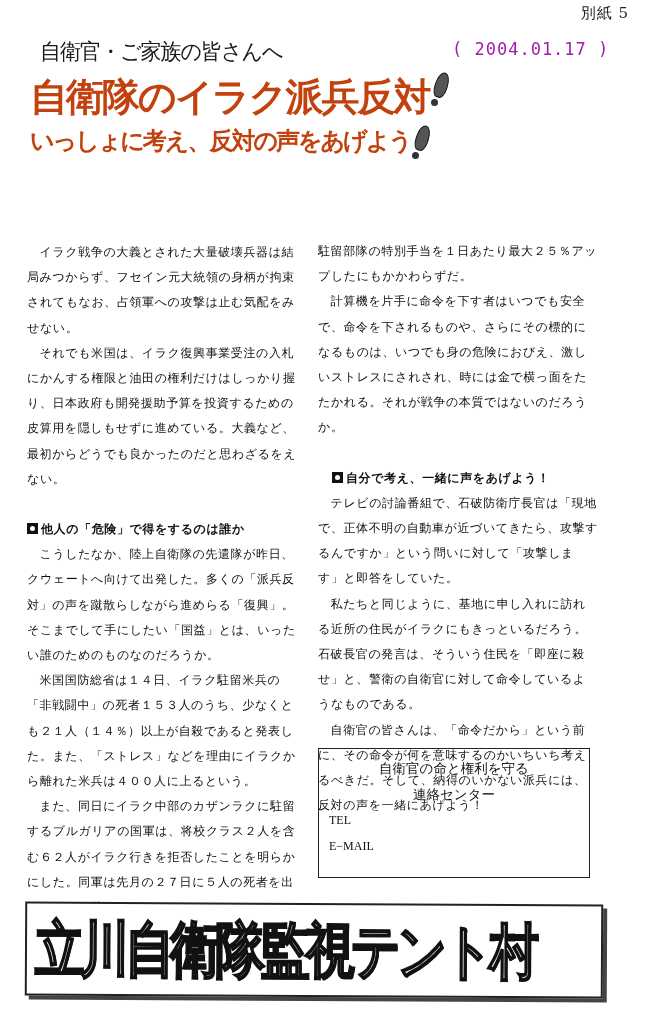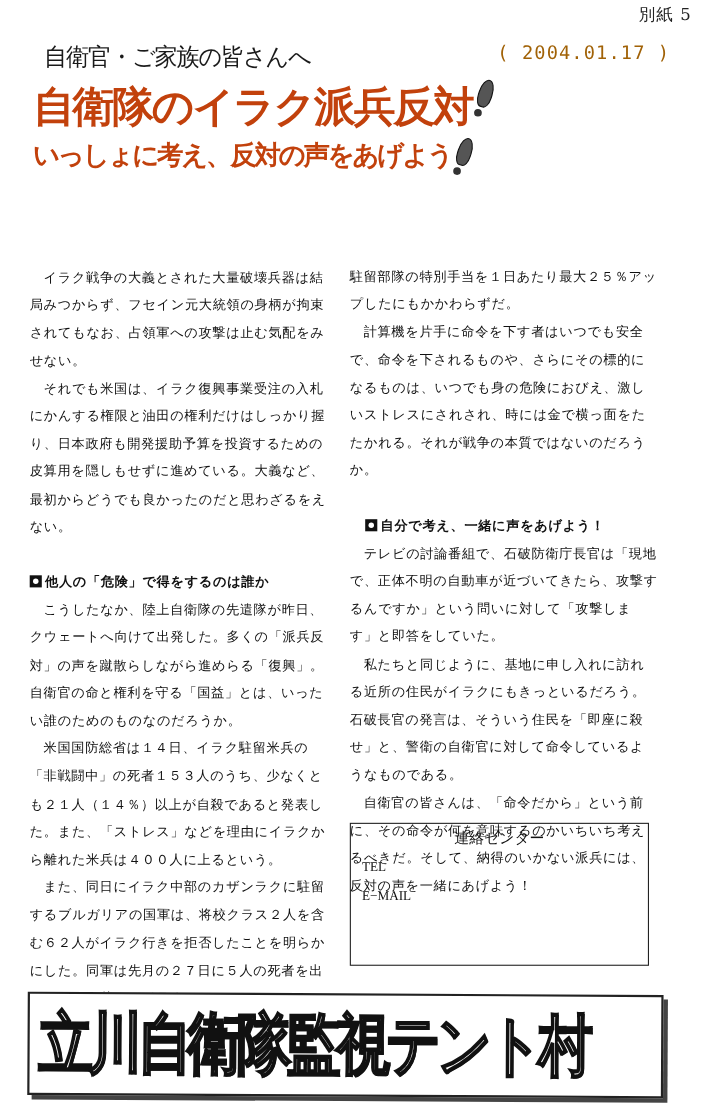--- a/index.html
+++ b/index.html
@@ -11,21 +11,21 @@
   .page-label {
     right:22px; top:4px; font-size:15px; letter-spacing:1px;
     font-family:"DejaVu Serif", serif; color:#222;
   }
   .subtitle {
     left:40px; top:38px; font-size:21px; letter-spacing:-1px;
     font-weight:300; color:#1a1a1a; transform:scaleY(1.05);
   }
   .date {
     left:452px; top:39px; font-size:17px; letter-spacing:1px;
-    font-family:"DejaVu Sans Mono", monospace; color:#a16207;
+    font-family:"DejaVu Sans Mono", monospace; color:#a21caf;
   }
   .title1, .title2 {
     font-size:38px; font-weight:bold; letter-spacing:-2px; color:#c2410c;
     white-space:nowrap;
   }
   .title1 { left:30px; top:72px; }
   .title2 { left:30px; top:125px; font-size:24px; }
   .excl {
     display:inline-block; width:12px; height:34px; position:relative; margin-left:4px;
     vertical-align:top;
@@ -96,36 +96,37 @@
 </div>
 <div class="abs title2">
   <span>いっしょに考え、反対の声をあげよう</span><span class="excl"></span>
 </div>
 
 <div class="abs col left-col">
   <p>イラク戦争の大義とされた大量破壊兵器は結局みつからず、フセイン元大統領の身柄が拘束されてもなお、占領軍への攻撃は止む気配をみせない。</p>
   <p>それでも米国は、イラク復興事業受注の入札にかんする権限と油田の権利だけはしっかり握り、日本政府も開発援助予算を投資するための皮算用を隠しもせずに進めている。大義など、最初からどうでも良かったのだと思わざるをえない。</p>
   <div class="gap"></div>
   <p class="heading noindent"><span class="mark"></span><span>他人の「危険」で得をするのは誰か</span></p>
-  <p>こうしたなか、陸上自衛隊の先遣隊が昨日、クウェートへ向けて出発した。多くの「派兵反対」の声を蹴散らしながら進めらる「復興」。自衛官の命と権利を守る「国益」とは、いったい誰のためのものなのだろうか。</p>
+  <p>こうしたなか、陸上自衛隊の先遣隊が昨日、クウェートへ向けて出発した。多くの「派兵反対」の声を蹴散らしながら進めらる「復興」。そこまでして手にしたい「国益」とは、いったい誰のためのものなのだろうか。</p>
   <p>米国国防総省は１４日、イラク駐留米兵の「非戦闘中」の死者１５３人のうち、少なくとも２１人（１４％）以上が自殺であると発表した。また、「ストレス」などを理由にイラクから離れた米兵は４００人に上るという。</p>
   <p>また、同日にイラク中部のカザンラクに駐留するブルガリアの国軍は、将校クラス２人を含む６２人がイラク行きを拒否したことを明らかにした。同軍は先月の２７日に５人の死者を出し、それに伴ってイラク</p>
 </div>
 
 <div class="abs col right-col">
   <p class="noindent">駐留部隊の特別手当を１日あたり最大２５％アップしたにもかかわらずだ。</p>
   <p>計算機を片手に命令を下す者はいつでも安全で、命令を下されるものや、さらにその標的になるものは、いつでも身の危険におびえ、激しいストレスにされされ、時には金で横っ面をたたかれる。それが戦争の本質ではないのだろうか。</p>
   <div class="gap"></div>
   <p class="heading noindent"><span class="mark"></span><span>自分で考え、一緒に声をあげよう！</span></p>
   <p>テレビの討論番組で、石破防衛庁長官は「現地で、正体不明の自動車が近づいてきたら、攻撃するんですか」という問いに対して「攻撃します」と即答をしていた。</p>
   <p>私たちと同じように、基地に申し入れに訪れる近所の住民がイラクにもきっといるだろう。石破長官の発言は、そういう住民を「即座に殺せ」と、警衛の自衛官に対して命令しているようなものである。</p>
   <p>自衛官の皆さんは、「命令だから」という前に、その命令が何を意味するのかいちいち考えるべきだ。そして、納得のいかない派兵には、反対の声を一緒にあげよう！</p>
 </div>
 
 <div class="abs contact-box">
+  <div class="c c1">自衛官の命と権利を守る</div>
   <div class="c">連絡センター</div>
   <div class="f">TEL</div>
   <div class="f">E−MAIL</div>
 </div>
 
 <div class="abs banner">
   <div class="banner-text">立川自衛隊監視テント村</div>
 </div>
 
 </body></html>

